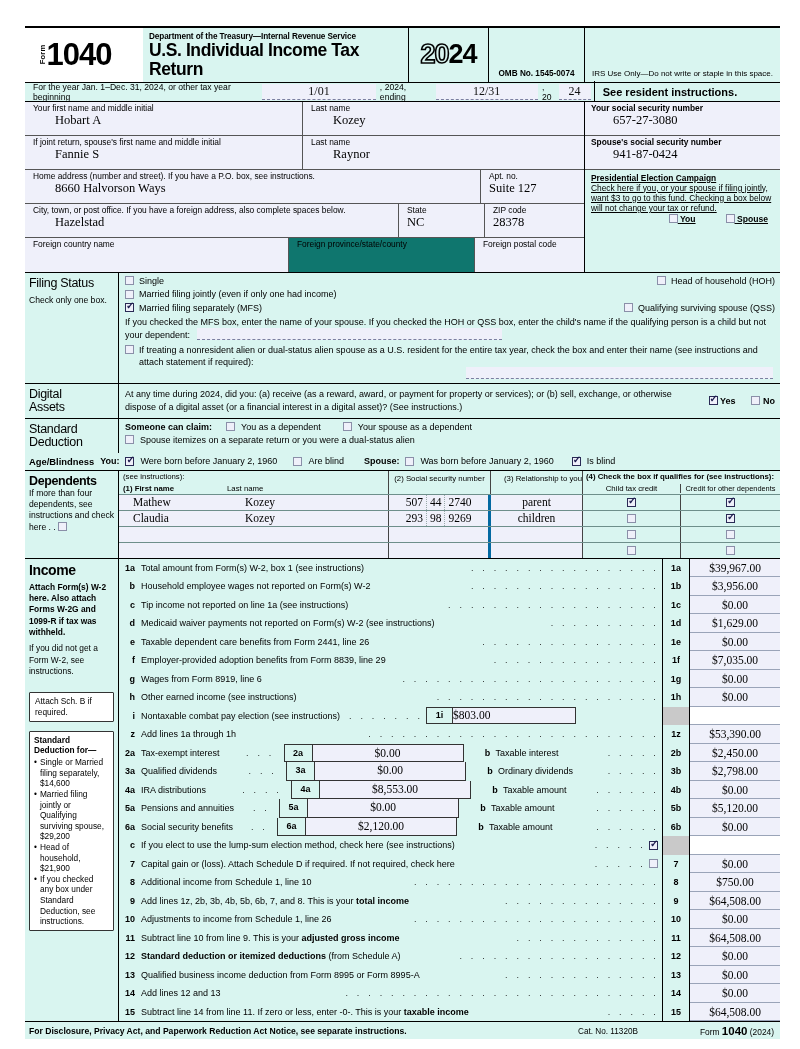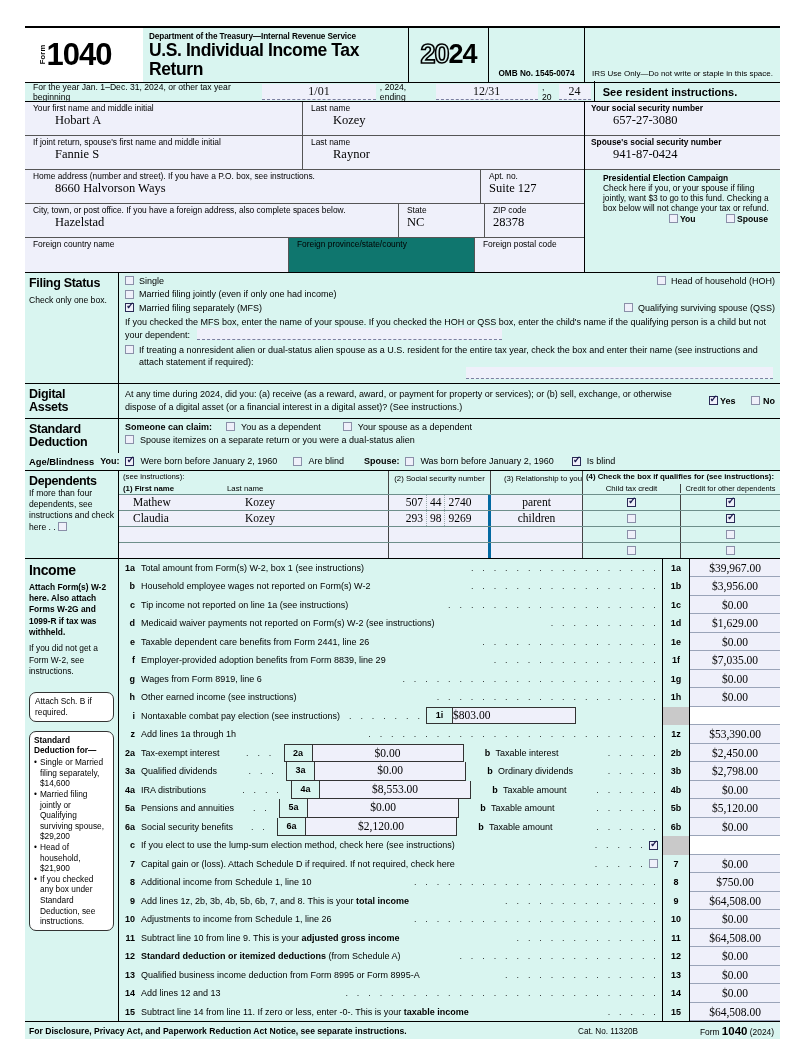--- a/index.html
+++ b/index.html
@@ -66,30 +66,30 @@
   .cellB { flex:1; padding:2px 0 0 8px; background:#eff0fa; }
   .cellFull { flex:1; padding:2px 0 0 8px; background:#eff0fa; }
   .cellApt { width:104px; border-left:1px solid #555; padding:2px 6px 0 8px; background:#eff0fa; }
   .cellState { width:86px; border-left:1px solid #555; padding:2px 0 0 8px; background:#eff0fa; }
   .cellZip { width:100px; border-left:1px solid #555; padding:2px 0 0 8px; background:#eff0fa; }
   .cellFP { width:110px; border-left:1px solid #555; padding:2px 0 0 8px; background:#eff0fa; }
   .cellFPr { width:186px; border-left:1px solid #555; padding:2px 0 0 8px; background:#0f766e; }
   .cv { font-family:"Liberation Serif", serif; font-size:12.5px; padding-left:22px; line-height:14px; }
   .cv0 { font-family:"Liberation Serif", serif; font-size:12.5px; line-height:14px; }
   .ssnbox { height:34px; border-bottom:1px solid #555; padding:2px 0 0 6px; background:#eff0fa; }
-  .pec { padding:3px 4px 2px 18px; }
+  .pec { padding:3px 4px 2px 6px;text-decoration:underline; }
   .pec .h { font-weight:bold; font-size:8.4px; }
   .pec .t { font-size:8.4px; line-height:1.22; }
   .pec .boxes { display:flex; gap:30px; justify-content:flex-end; padding-top:1px; padding-right:8px;
                 font-weight:bold; font-size:8.6px; align-items:center; }
 
   
   .sec { display:flex; border-bottom:1.4px solid #000; }
   .sec-lbl { width:93px; flex:0 0 93px; padding:4px 4px 3px 4px; }
-  .sec-lbl .t1 { font-size:12.5px; font-weight:bold; letter-spacing:-.3px; line-height:1.08; }
+  .sec-lbl .t1 { font-size:12.5px; font-weight:normal; letter-spacing:-.3px; line-height:1.08; }
   .sec-lbl .t2 { font-size:8.6px; line-height:1.3; padding-top:5px; }
   .sec-body { flex:1; border-left:1.2px solid #000; padding:3px 5px 4px 6px; }
 
   .fsrow { display:flex; align-items:center; gap:5px; margin-bottom:3.5px; font-size:9px; }
   .fsrow .sp { margin-left:auto; display:flex; align-items:center; gap:5px; }
   .fs-note { font-size:9px; line-height:1.35; }
   .fs-dash { border-bottom:1px dashed #7b7fa0; background:#eff0fa; display:inline-block;
              height:12px; vertical-align:-2px; }
 
   
@@ -129,21 +129,21 @@
   .dep-row .v { font-family:"Liberation Serif", serif; font-size:11.5px; line-height:15px; }
   .ssnseg { border-right:1px dotted #9aa; padding:0 3px; }
   .ssnseg:last-child { border-right:none; }
 
   
   .income { display:flex; }
   .inc-left { width:93px; flex:0 0 93px; padding:3px 4px 0 4px; position:relative; }
   .inc-left .hd { font-size:14px; font-weight:bold; letter-spacing:-.4px; }
   .inc-left .b1 { font-size:8.4px; font-weight:bold; line-height:1.35; padding-top:4px; }
   .inc-left .b2 { font-size:8.4px; line-height:1.35; padding-top:5px; }
-  .callout { border:1px solid #333; border-radius:7px; background:#fff; padding:3px 5px;
+  .callout { border:1px solid #333; border-radius:1px; background:#fff; padding:3px 5px;
              font-size:8.3px; line-height:1.3; margin-top:5px; }
   .callout.sd { line-height:1.28; padding:3px 4px; }
   .inc-right { flex:1; border-left:1.2px solid #000; }
 
   .ln { display:flex; align-items:center; height:18.5px; font-size:9px; }
   .ln .code { width:22px; flex:0 0 22px; font-weight:bold; text-align:right; padding-right:6px; }
   .ln .txt { white-space:nowrap; }
   .ln .amt { width:118px; flex:0 0 118px; display:flex; border-left:1.6px solid #000; height:18.5px; }
   .ln .amt .c { width:27px; flex:0 0 27px; font-weight:bold; font-size:9px; text-align:center;
                 border-right:1.4px solid #000; line-height:18.5px; background:#d9f5f0; }

